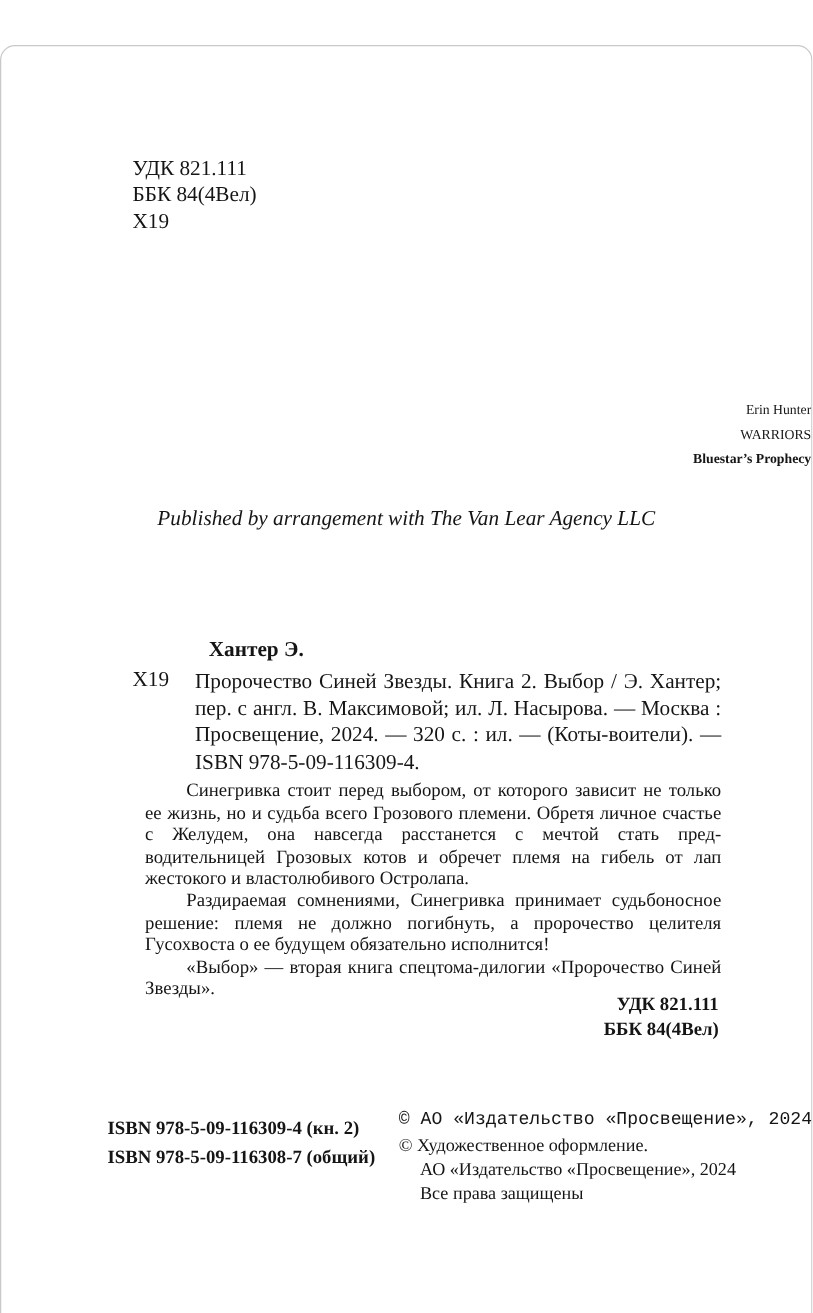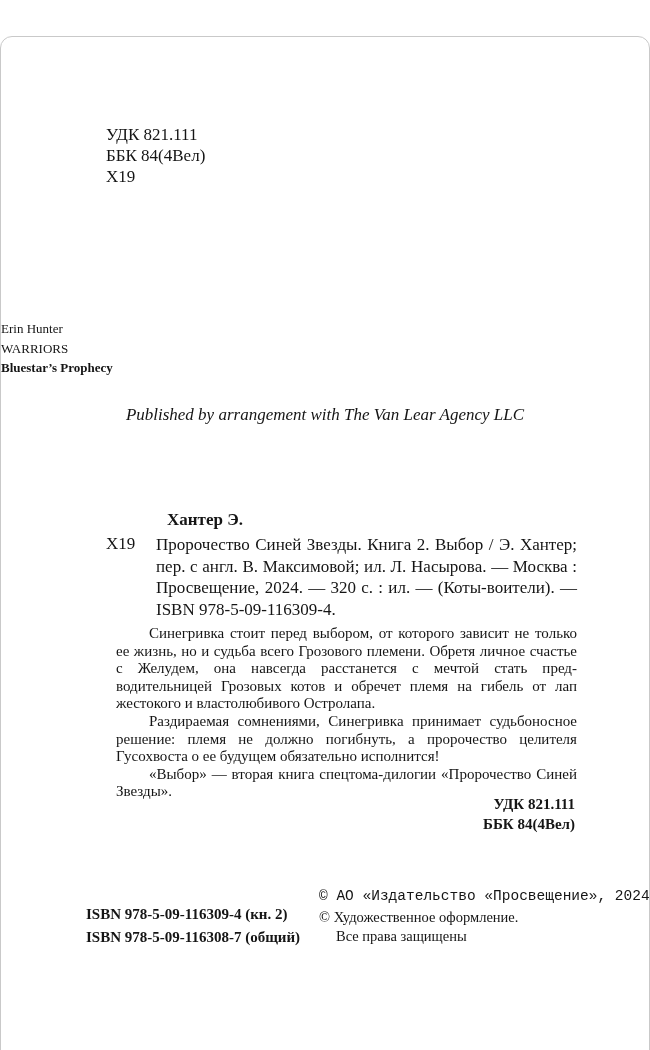--- a/index.html
+++ b/index.html
@@ -29,22 +29,22 @@
     font-size: 17px;
     line-height: 21px;
   }
 
   
   .title-block {
     position: absolute;
     top: 282px;
     left: 0;
     right: 0;
-    text-align: left;
-    font-size: 13px;
+    text-align: right;
+    font-size: 11px;
     line-height: 19.5px;
   }
   .title-block .book-title {
     font-weight: bold;
   }
 
   .agency-line {
     position: absolute;
     top: 368px;
     left: 0;
@@ -114,21 +114,21 @@
   .footer {
     position: absolute;
     left: 85px;
     top: 849px;
     right: 60px;
     font-size: 14.5px;
   }
   .isbn-col {
     position: absolute;
     left: 0;
-    top: 17px;
+    top: 6px;
     font-weight: bold;
     font-size: 15px;
     line-height: 23px;
     white-space: nowrap;
   }
   .copy-col {
     position: absolute;
     left: 233px;
     top: 1px;
     line-height: 19px;
@@ -176,17 +176,18 @@
   </div>
 
   <div class="footer">
     <div class="isbn-col">
       <div>ISBN 978-5-09-116309-4 (кн. 2)</div>
       <div>ISBN 978-5-09-116308-7 (общий)</div>
     </div>
     <div class="copy-col">
       <div class="c2">© АО «Издательство «Просвещение», 2024</div>
       <div>© Художественное оформление.</div>
+      <div class="cont">АО «Издательство «Просвещение», 2024</div>
       <div class="cont">Все права защищены</div>
     </div>
   </div>
 
 </div>
 
 </body></html>

